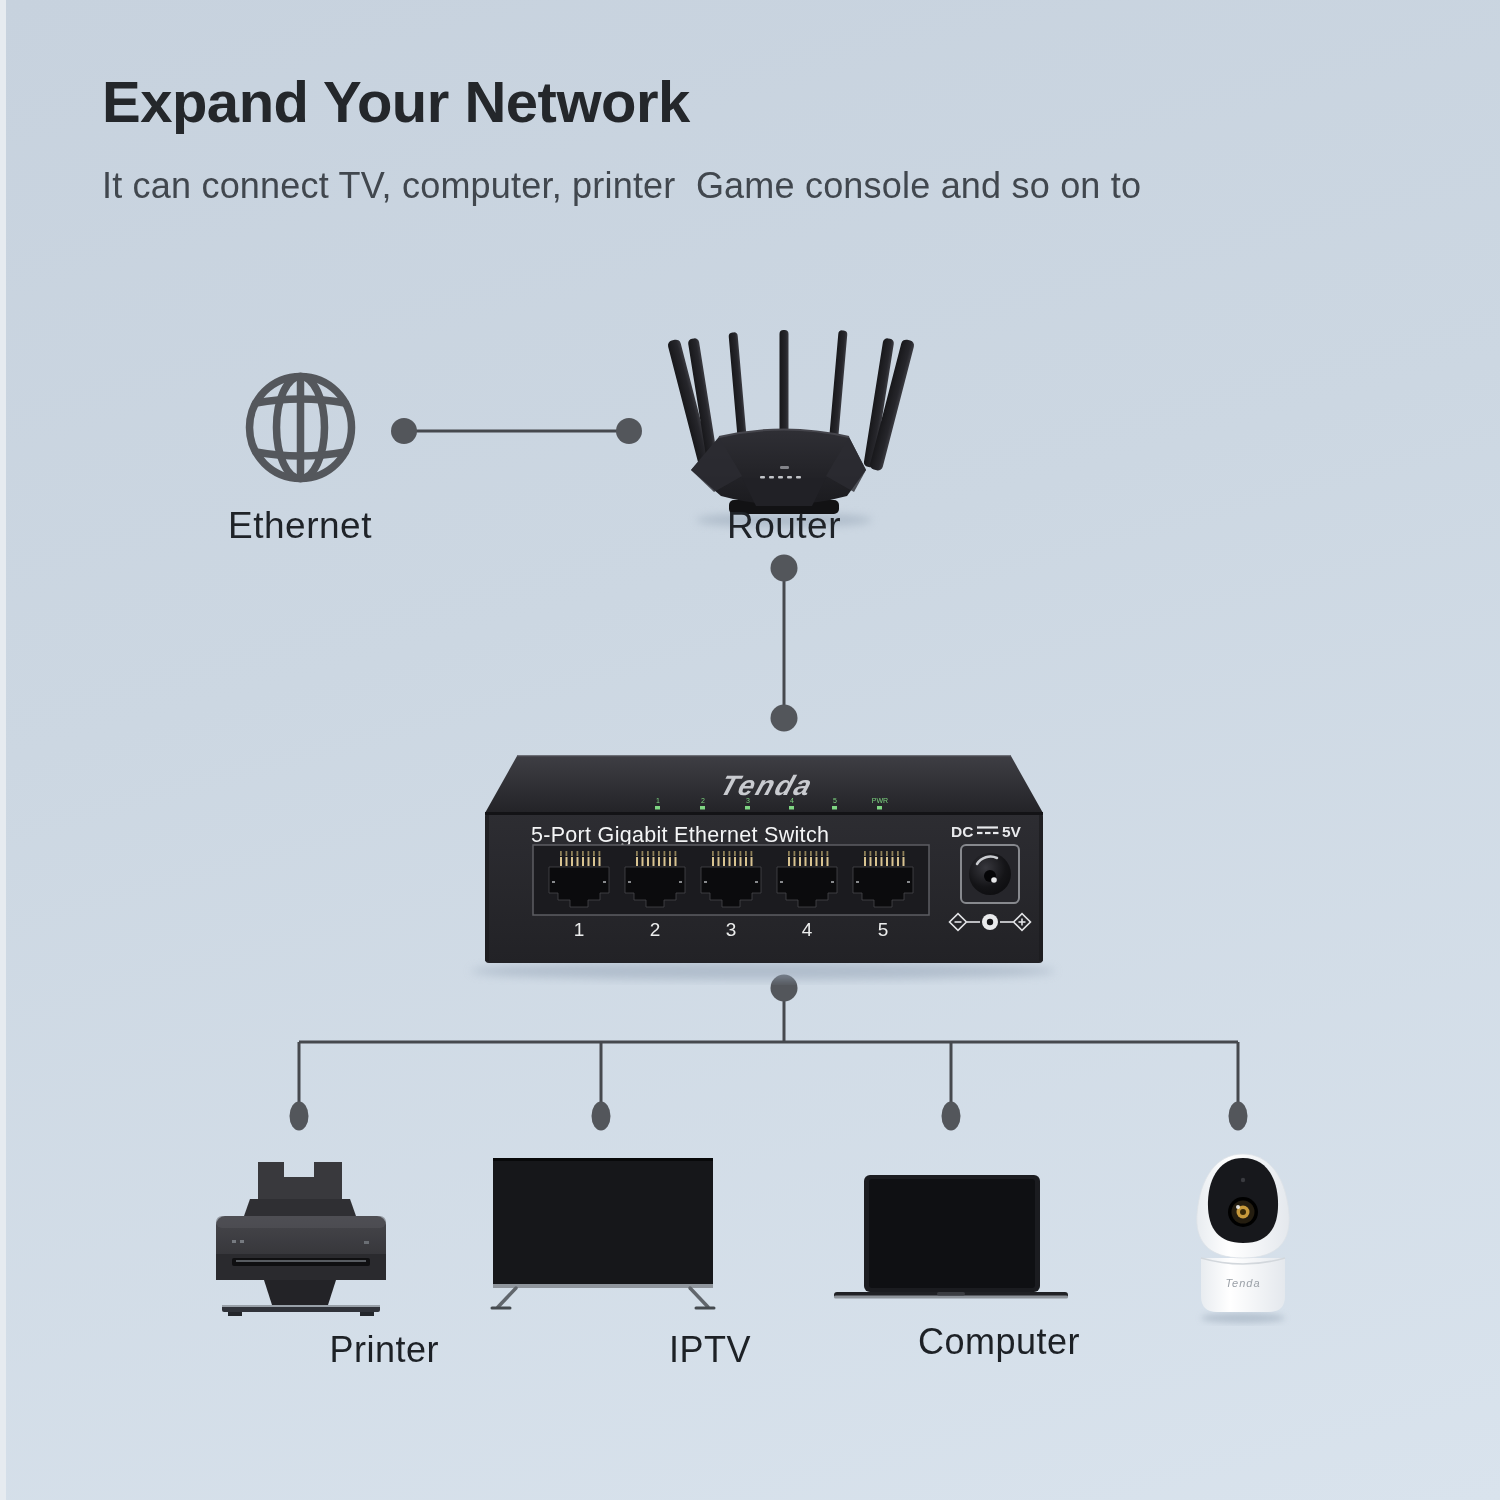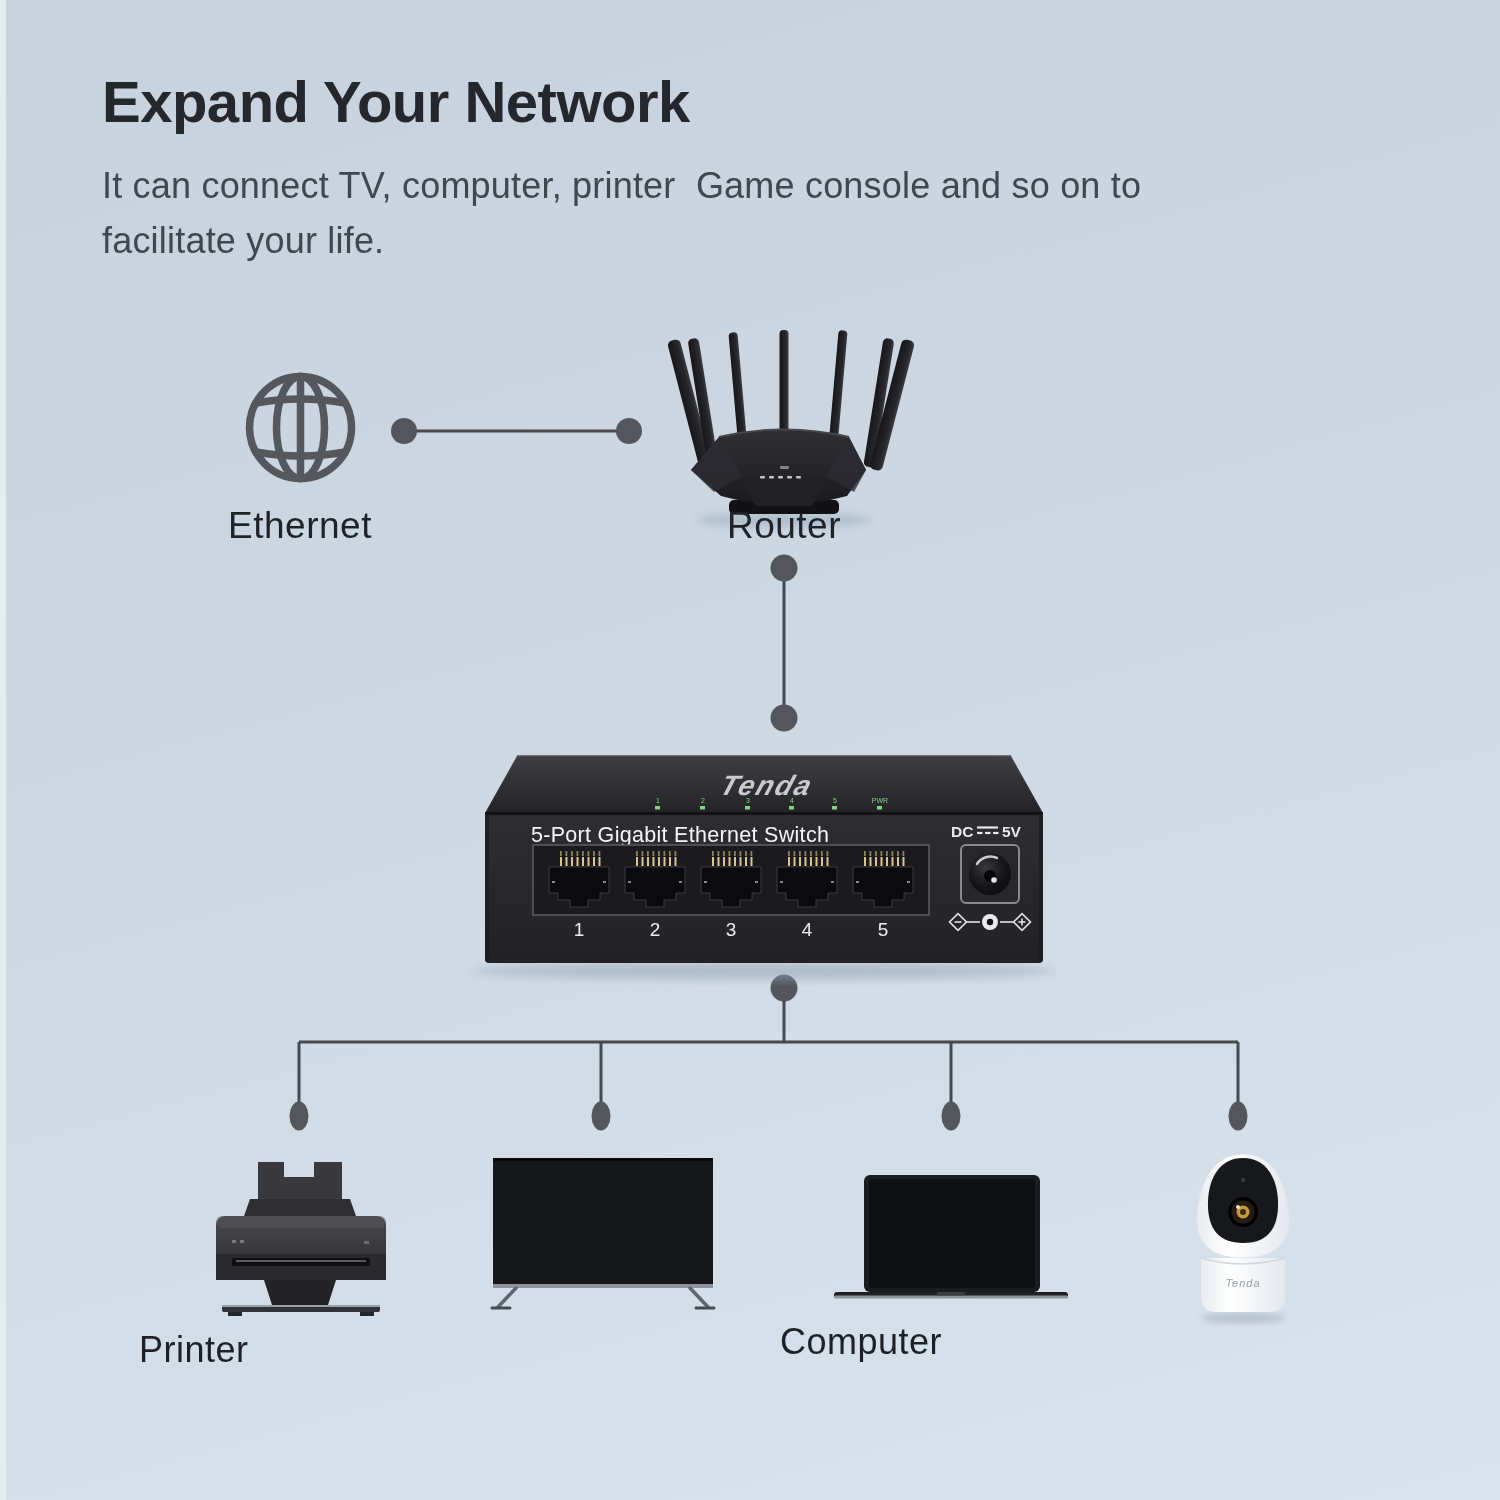--- a/index.html
+++ b/index.html
@@ -15,32 +15,31 @@
   }
   .subtitle{
     left:96px;font-size:36px;color:#41474e;white-space:pre-wrap;letter-spacing:0.2px;
   }
   .sub1{top:165px;text-align:center;}
   .sub2{top:220px;}
   .node-label{
     width:300px;margin-left:-150px;text-align:center;font-size:37px;color:#1f2328;letter-spacing:0.5px;
   }
   .device-label{
-    width:300px;margin-left:-150px;text-align:left;font-size:36px;color:#1d2126;letter-spacing:0.5px;
+    width:300px;margin-left:-150px;text-align:right;font-size:36px;color:#1d2126;letter-spacing:0.5px;
   }
   svg{display:block;}
 </style>
 </head>
 <body>
 
 <div id="canvas">
 
   <h1 class="abs title" style="margin:0">Expand Your Network</h1>
   <div class="abs subtitle sub1">It can connect TV, computer, printer  Game console and so on to</div>
-  <div class="abs subtitle sub2">facilitate your life.</div>
 
   <svg class="abs" style="left:0;top:0" width="1500" height="1500" viewBox="0 0 1500 1500">
     <g stroke="#46494e" stroke-width="3" fill="none">
       <line x1="398" y1="431" x2="623" y2="431"></line>
       <line x1="778" y1="568" x2="778" y2="718"></line>
       <line x1="778" y1="988" x2="778" y2="1042"></line>
       <line x1="293" y1="1042" x2="1232" y2="1042"></line>
       <line x1="293" y1="1042" x2="293" y2="1108"></line>
       <line x1="595" y1="1042" x2="595" y2="1108"></line>
       <line x1="945" y1="1042" x2="945" y2="1108"></line>
@@ -364,20 +363,21 @@
     <rect x="7" y="136" width="220" height="4" fill="#8f959c"></rect>
     <g stroke="#61666c" stroke-width="3.5" stroke-linecap="round">
       <line x1="30" y1="140" x2="12" y2="159"></line>
       <line x1="204" y1="140" x2="222" y2="159"></line>
     </g>
     <g stroke="#454a4f" stroke-width="3" stroke-linecap="round">
       <line x1="6" y1="160" x2="24" y2="160"></line>
       <line x1="210" y1="160" x2="228" y2="160"></line>
     </g>
   </svg>
+  <div class="abs device-label" style="left:595px;top:1329px">IPTV</div>
 
   <svg class="abs" style="left:825px;top:1168px" width="240" height="135" viewBox="0 0 240 135">
     <rect x="33" y="7" width="176" height="117" rx="6" fill="#1b1c20"></rect>
     <rect x="38" y="11" width="166" height="109" rx="3" fill="#0f1013"></rect>
     <rect x="3" y="124" width="234" height="6" rx="3" fill="#202125"></rect>
     <rect x="3" y="127.5" width="234" height="3" rx="1.5" fill="#8e949b"></rect>
     <rect x="106" y="124" width="28" height="3.5" rx="1.75" fill="#3b3d42"></rect>
   </svg>
   <div class="abs device-label" style="left:924px;top:1321px">Computer</div>
 

